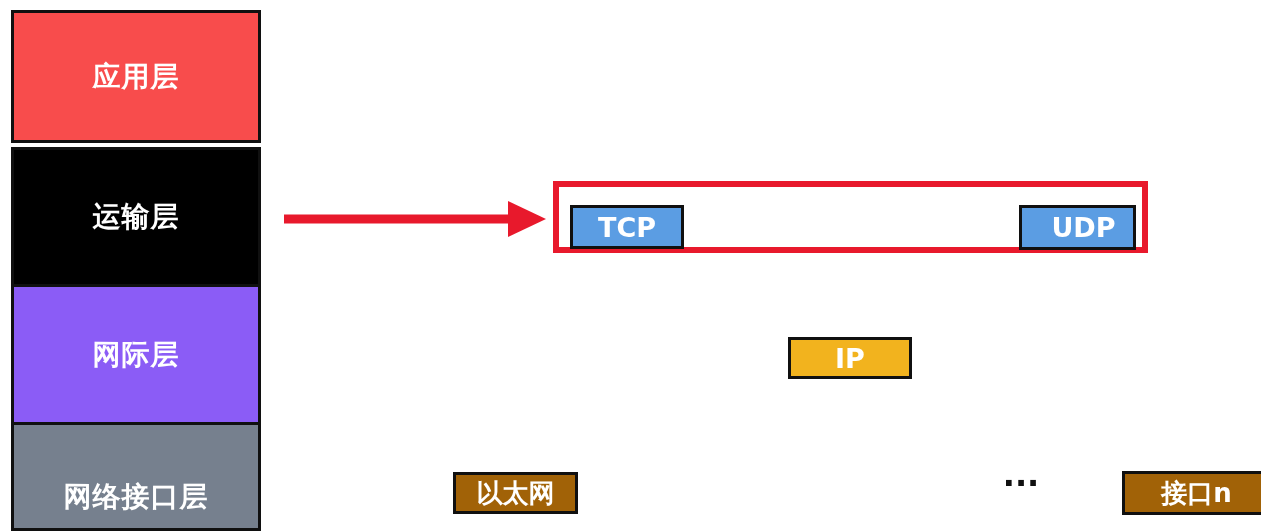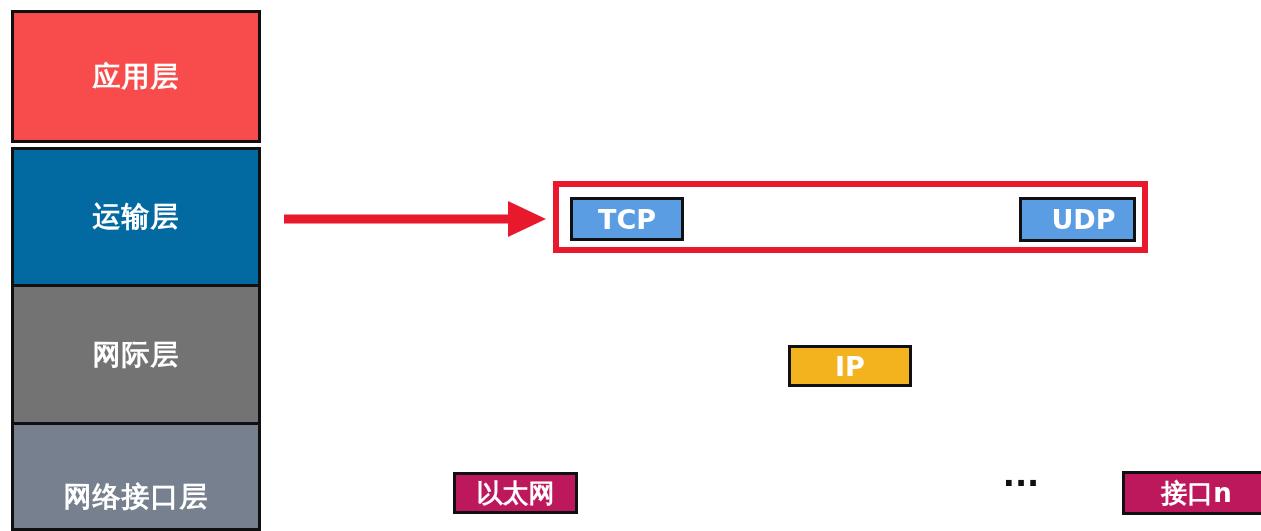--- a/index.html
+++ b/index.html
@@ -20,22 +20,22 @@
     border: 3px solid #101010;
     display: flex;
     align-items: center;
     justify-content: center;
     color: #ffffff;
     font-weight: bold;
     font-size: 28px;
     letter-spacing: 1px;
   }
   .layer-app      { top: 10px;  height: 133px; background: #f84c4c; }
-  .layer-transport{ top: 147px; height: 140px; background: #0369a1; }
-  .layer-internet { top: 284px; height: 141px; background: #737373; }
+  .layer-transport{ top: 147px; height: 140px; background: #000000; }
+  .layer-internet { top: 284px; height: 141px; background: #8b5cf6; }
   .layer-netif    { top: 422px; height: 109px; background: #76808e; padding-top: 40px; }
 
   
   .arrow-svg { position: absolute; left: 278px; top: 197px; }
 
   
   .highlight-rect {
     position: absolute;
     left: 553px; top: 181px;
     width: 595px; height: 72px;
@@ -49,27 +49,27 @@
     position: absolute;
     box-sizing: border-box;
     border: 3px solid #101010;
     display: flex;
     align-items: center;
     justify-content: center;
     color: #ffffff;
     font-weight: bold;
     font-size: 27px;
   }
-  .chip-blue   { background: #5b9de3; }
+  .chip-blue   { background: #5b9de3; margin-top: 8px; }
   .chip-yellow { background: #f2b31e; }
-  .chip-gray   { background: #be185d; font-size: 26px; text-align: right; }
+  .chip-gray   { background: #a16207; font-size: 26px; text-align: right; }
 
   .chip-tcp  { left: 570px;  top: 197px; width: 114px; height: 44px; }
   .chip-udp  { left: 1019px; top: 197px; width: 117px; height: 45px; padding-left: 12px; }
-  .chip-ip   { left: 788px;  top: 345px; width: 124px; height: 42px; }
+  .chip-ip   { left: 788px;  top: 337px; width: 124px; height: 42px; }
   .chip-eth  { left: 453px;  top: 472px; width: 125px; height: 42px; }
   .chip-wifi { left: 787px;  top: 472px; width: 126px; height: 43px; }
   .chip-ifn  { left: 1122px; top: 471px; width: 149px; height: 44px; }
 
   .ellipsis {
     position: absolute;
     left: 998px; top: 456px;
     width: 46px;
     text-align: center;
     color: #101010;

